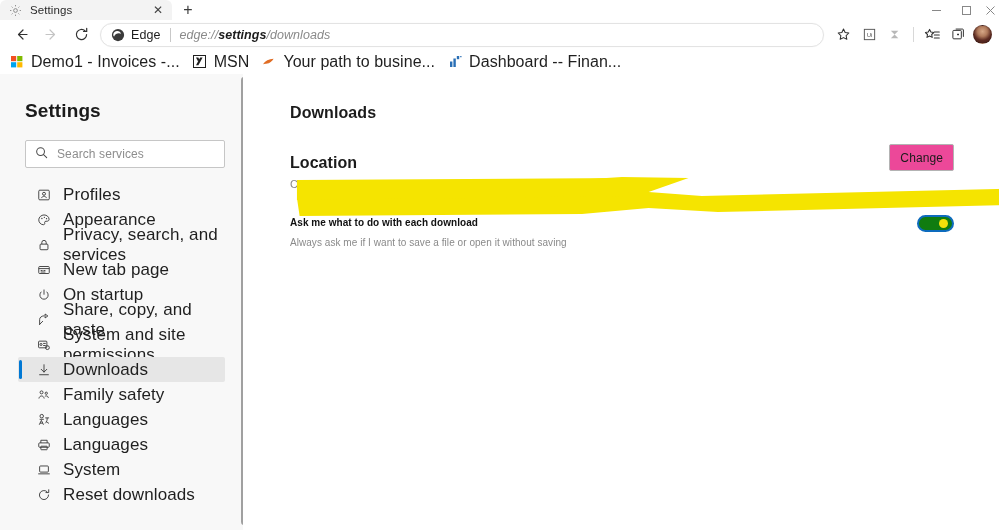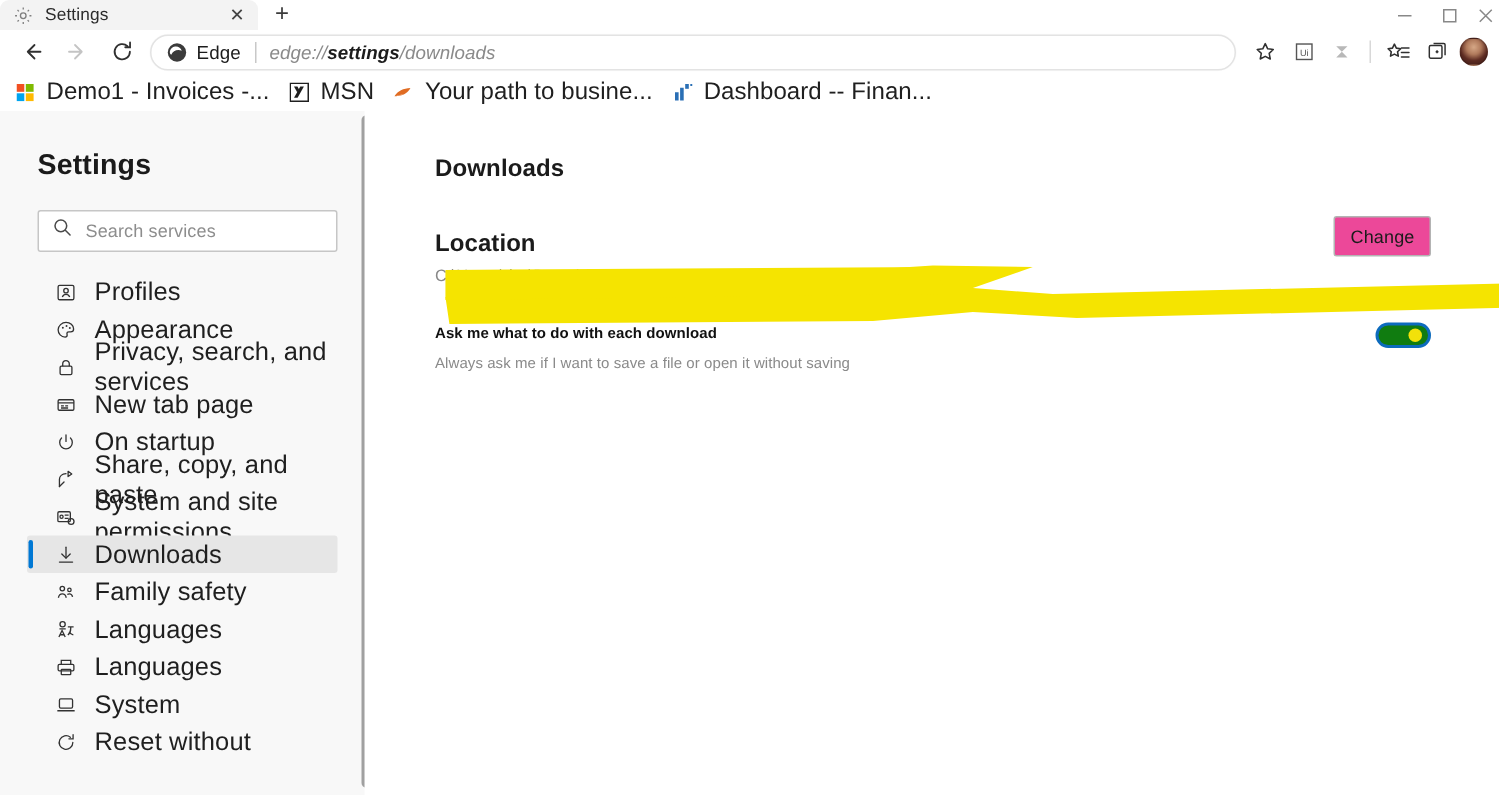--- a/index.html
+++ b/index.html
@@ -499,21 +499,21 @@
         <span>System</span>
       </div>
 
       <div class="navitem">
         <span class="nico">
           <svg width="14" height="14" viewBox="0 0 16 16" fill="none" stroke="#323232" stroke-width="1" stroke-linecap="round">
             <path d="M13.2 8a5.2 5.2 0 1 1-1.9-4"></path>
               <path d="M13.4 2v3.2h-3.2"></path>
           </svg>
         </span>
-        <span>Reset without</span>
+        <span>Reset downloads</span>
       </div>
 
     </div>
 
     <div class="sb-scroll">
       <div class="sb-thumb"></div>
     </div>
   </div>
 
   <div class="content">

